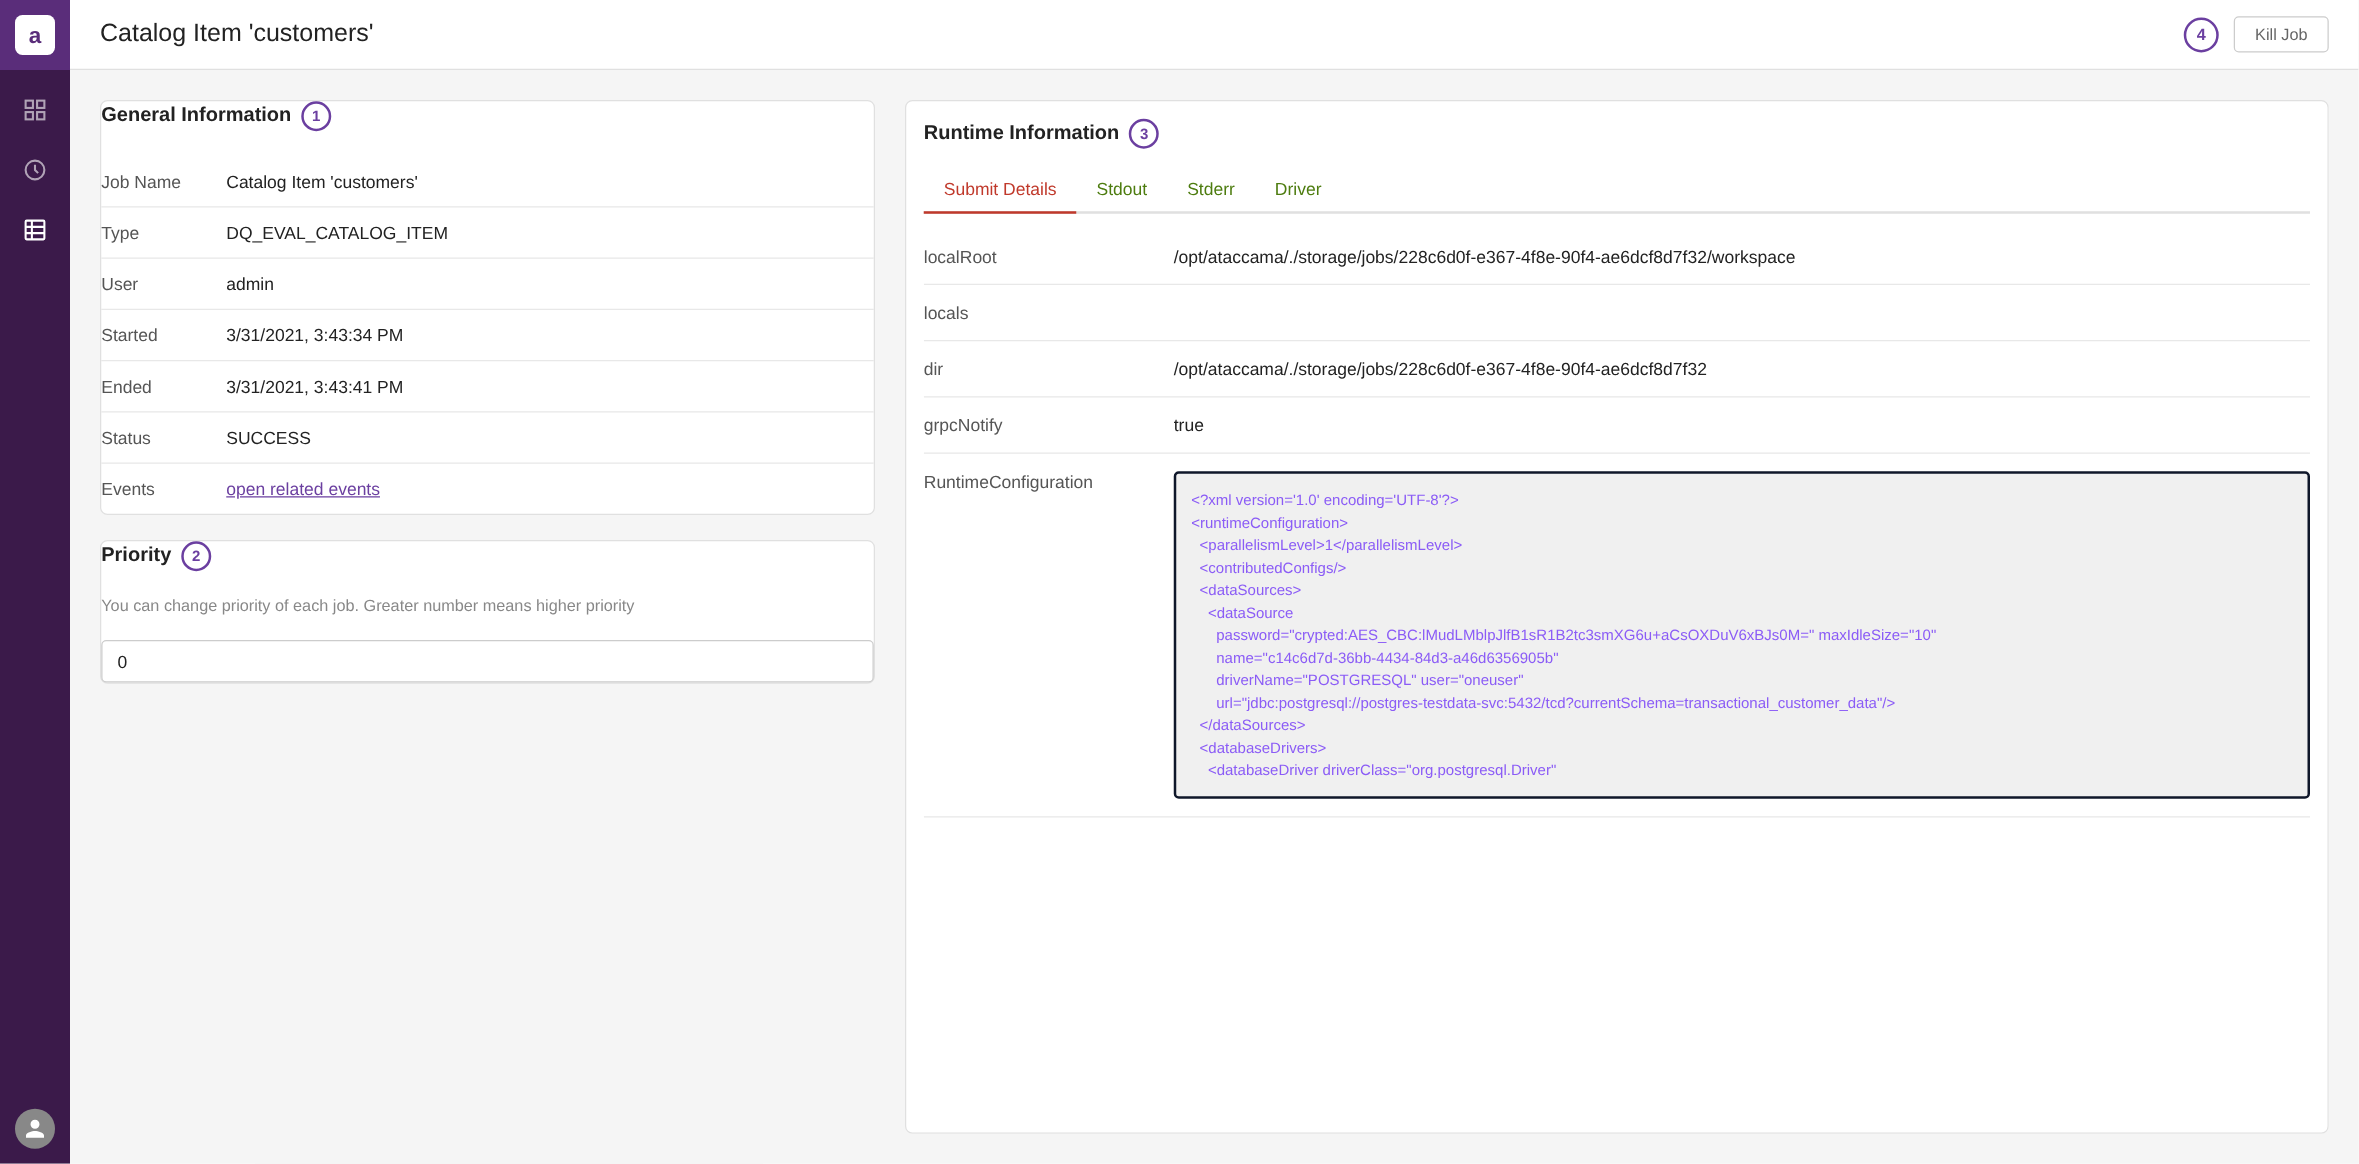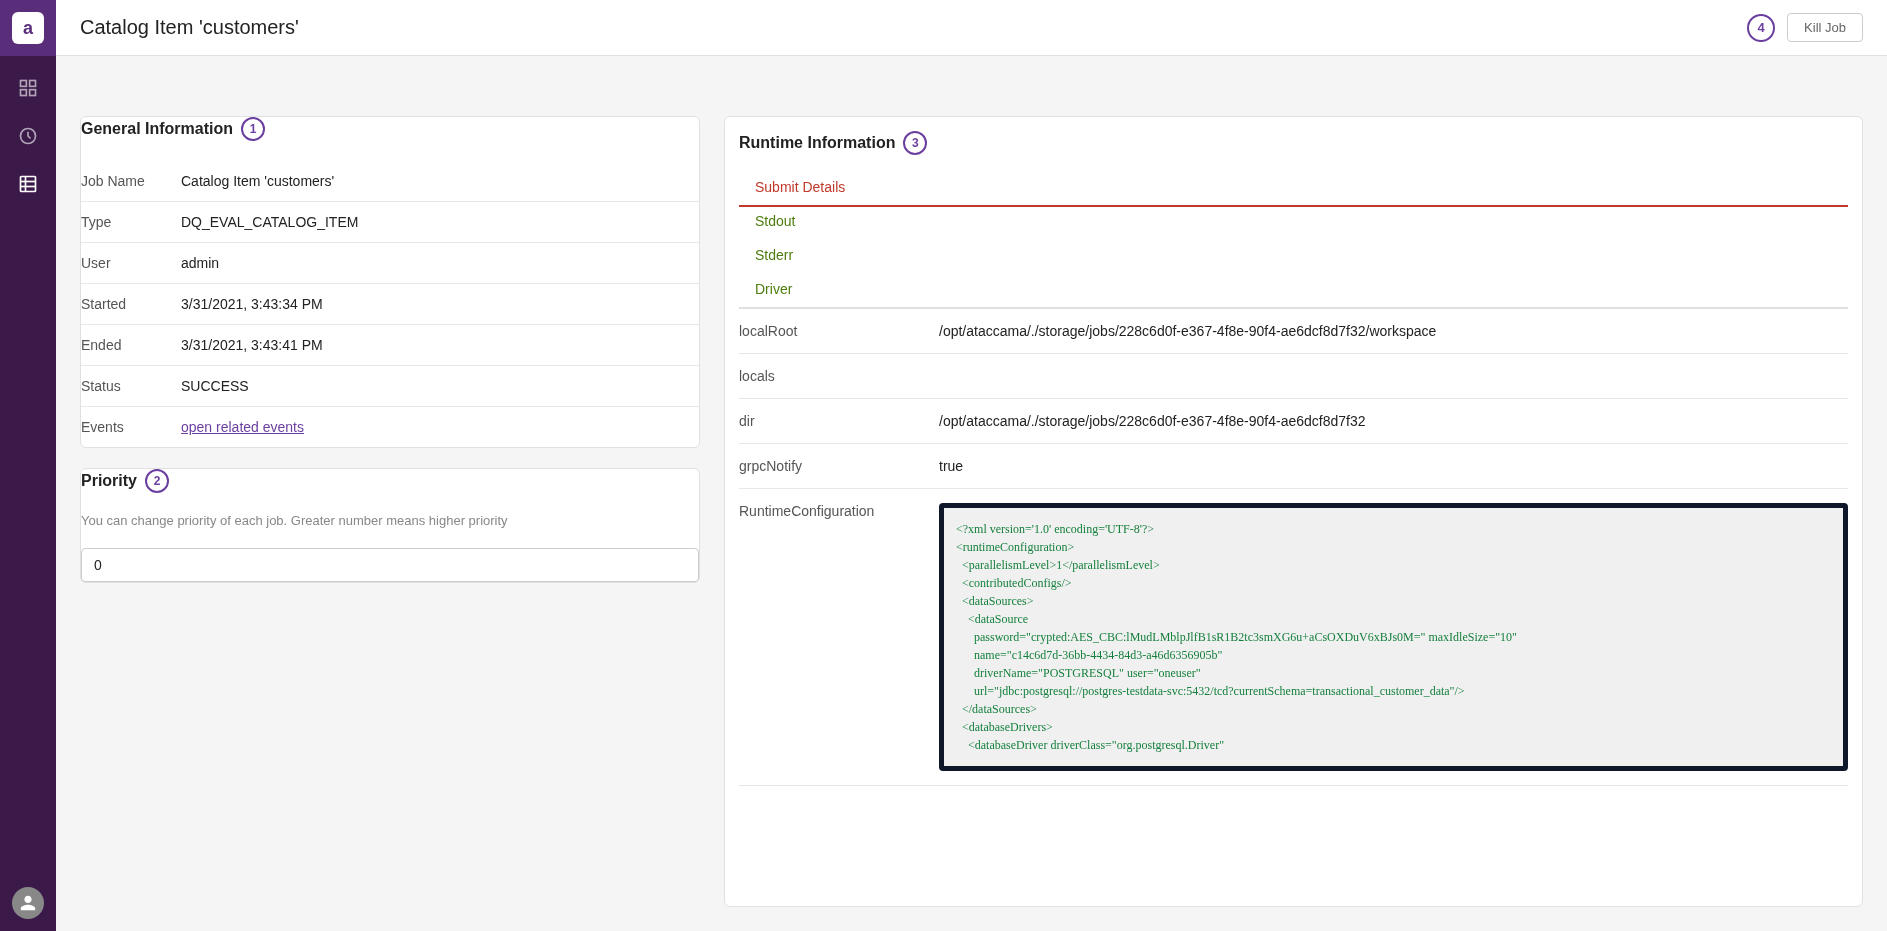--- a/index.html
+++ b/index.html
@@ -47,21 +47,20 @@
       display: flex; align-items: center; justify-content: center;
       color: white; font-size: 14px; cursor: pointer;
     }
 
     
     .main-content {
       flex: 1;
       display: flex;
       flex-direction: column;
       overflow: hidden;
-      gap: 36px;
     }
 
     
     .header {
       height: 56px;
       background: white;
       border-bottom: 1px solid #e0e0e0;
       display: flex;
       align-items: center;
       padding: 0 24px;
@@ -207,22 +206,21 @@
     }
     .runtime-title {
       font-size: 16px; font-weight: 600; color: #222;
     }
 
     
     .tabs {
       display: flex;
       border-bottom: 2px solid #e0e0e0;
       margin-top: 16px;
-      margin-bottom: 0;
-      flex-direction: column;
+      margin-bottom: 12px;
     }
     .tab {
       padding: 8px 16px 10px;
       font-size: 14px;
       color: #4d7c0f;
       cursor: pointer;
       border-bottom: 2px solid transparent;
       margin-bottom: -2px;
     }
     .tab.active {
@@ -251,26 +249,26 @@
     }
     .runtime-value {
       color: #222;
       font-size: 14px;
       flex: 1;
     }
 
     
     .xml-block {
       background: #f0f0f0;
-      border: 5px solid #0f172a;
+      border: 2px solid #0f172a;
       border-radius: 4px;
       padding: 12px;
-      font-family: Liberation Serif, serif;
+      font-family: Liberation Sans, sans-serif;
       font-size: 12px;
-      color: #15803d;
+      color: #8b5cf6;
       line-height: 1.5;
       overflow-y: auto;
       max-height: 280px;
       white-space: pre-wrap;
       word-break: break-all;
     }
 
     
     ::-webkit-scrollbar { width: 6px; height: 6px; }
     ::-webkit-scrollbar-track { background: #f1f1f1; }

